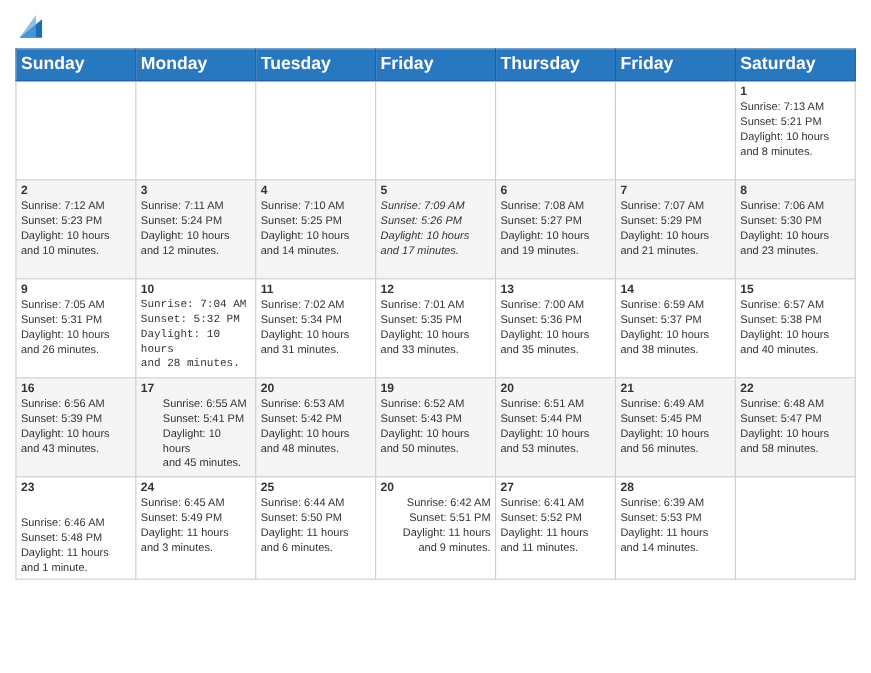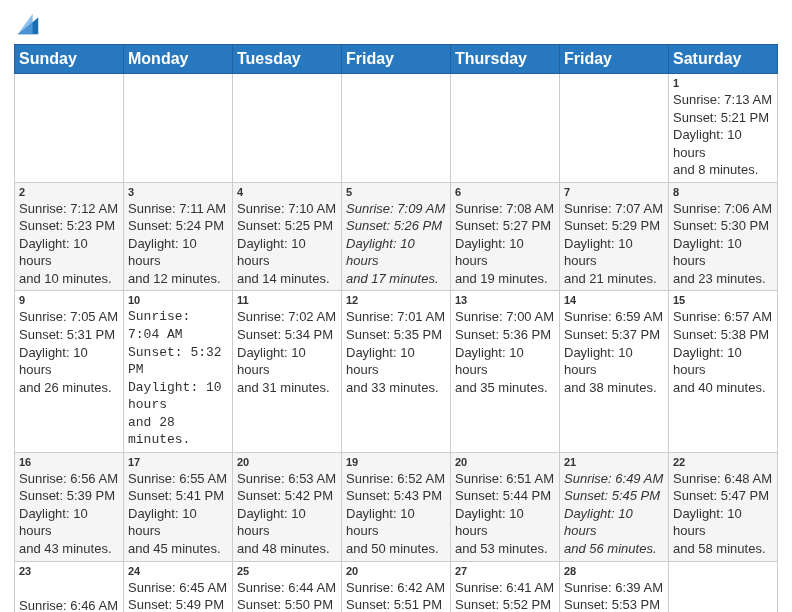--- a/index.html
+++ b/index.html
@@ -84,21 +84,21 @@
     .calendar tr:nth-child(even) td {
       background-color: #f5f5f5;
     }
     .day-num {
       font-size: 11px;
       font-weight: bold;
       display: block;
       margin-bottom: 2px;
     }
     .day-detail {
-      font-size: 13px;
+      font-size: 10px;
       line-height: 1.35;
       color: #333;
     }
   </style>
 </head>
 <body>
 
 <div class="page">
   <div class="header">
     <div class="logo">
@@ -250,21 +250,21 @@
         <tr>
           <td>
             <span class="day-num">16</span>
             <div class="day-detail" style="white-space: pre-line;">Sunrise: 6:56 AM
 Sunset: 5:39 PM
 Daylight: 10 hours
 and 43 minutes.</div>
           </td>
           <td>
             <span class="day-num">17</span>
-            <div class="day-detail" style="white-space: pre-line;">Sunrise: 6:55 AM
+            <div class="day-detail" style="white-space: pre-line; margin-left: 20px;">Sunrise: 6:55 AM
 Sunset: 5:41 PM
 Daylight: 10 hours
 and 45 minutes.</div>
           </td>
           <td>
             <span class="day-num">20</span>
             <div class="day-detail" style="white-space: pre-line;">Sunrise: 6:53 AM
 Sunset: 5:42 PM
 Daylight: 10 hours
 and 48 minutes.</div>
@@ -278,21 +278,21 @@
           </td>
           <td>
             <span class="day-num">20</span>
             <div class="day-detail" style="white-space: pre-line;">Sunrise: 6:51 AM
 Sunset: 5:44 PM
 Daylight: 10 hours
 and 53 minutes.</div>
           </td>
           <td>
             <span class="day-num">21</span>
-            <div class="day-detail" style="white-space: pre-line; font-style: italic;">Sunrise: 6:49 AM
+            <div class="day-detail" style="white-space: pre-line;">Sunrise: 6:49 AM
 Sunset: 5:45 PM
 Daylight: 10 hours
 and 56 minutes.</div>
           </td>
           <td>
             <span class="day-num">22</span>
             <div class="day-detail" style="white-space: pre-line;">Sunrise: 6:48 AM
 Sunset: 5:47 PM
 Daylight: 10 hours
 and 58 minutes.</div>
@@ -315,21 +315,21 @@
           </td>
           <td>
             <span class="day-num">25</span>
             <div class="day-detail" style="white-space: pre-line;">Sunrise: 6:44 AM
 Sunset: 5:50 PM
 Daylight: 11 hours
 and 6 minutes.</div>
           </td>
           <td>
             <span class="day-num">20</span>
-            <div class="day-detail" style="white-space: pre-line;">Sunrise: 6:42 AM
+            <div class="day-detail" style="white-space: pre-line; text-align: right;">Sunrise: 6:42 AM
 Sunset: 5:51 PM
 Daylight: 11 hours
 and 9 minutes.</div>
           </td>
           <td>
             <span class="day-num">27</span>
             <div class="day-detail" style="white-space: pre-line;">Sunrise: 6:41 AM
 Sunset: 5:52 PM
 Daylight: 11 hours
 and 11 minutes.</div>

